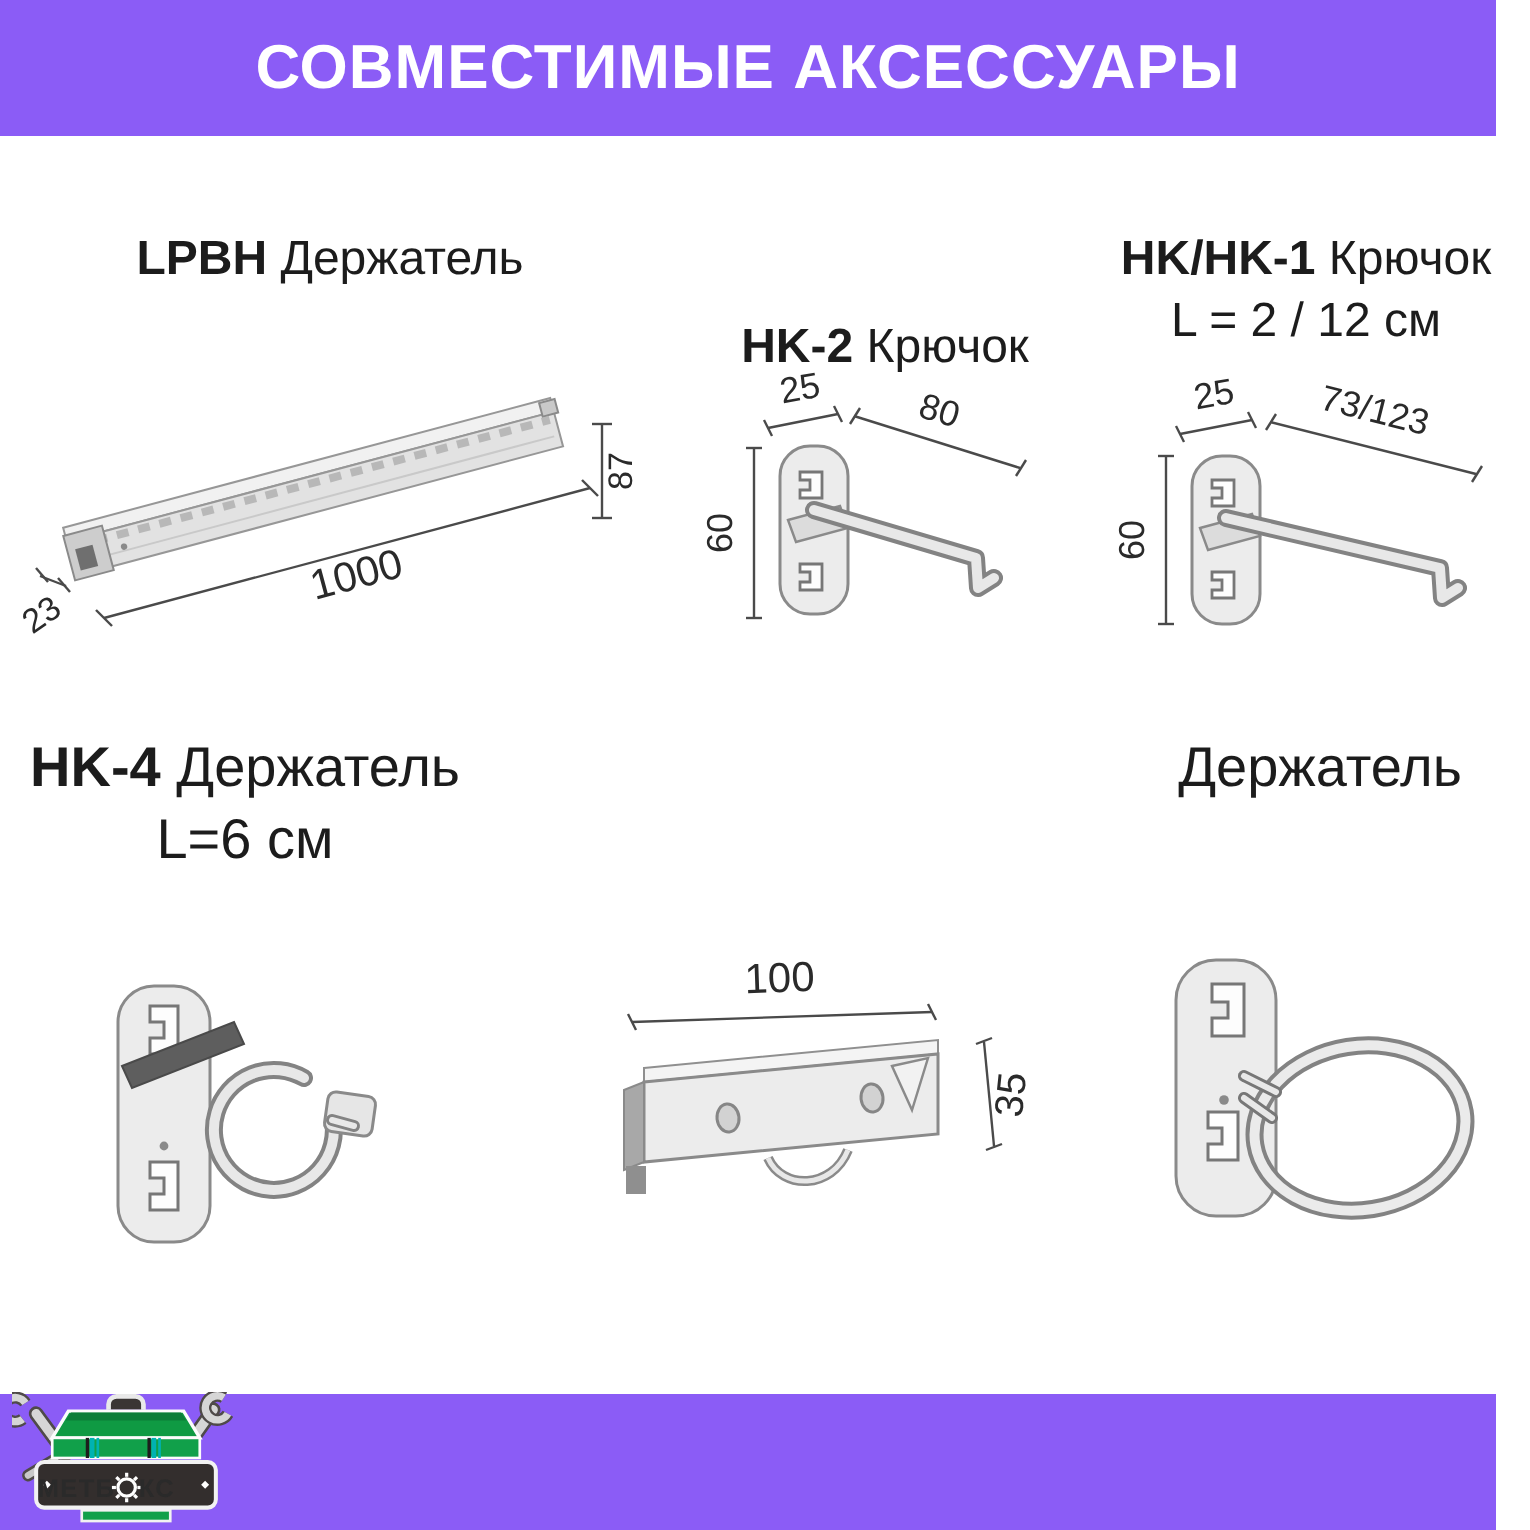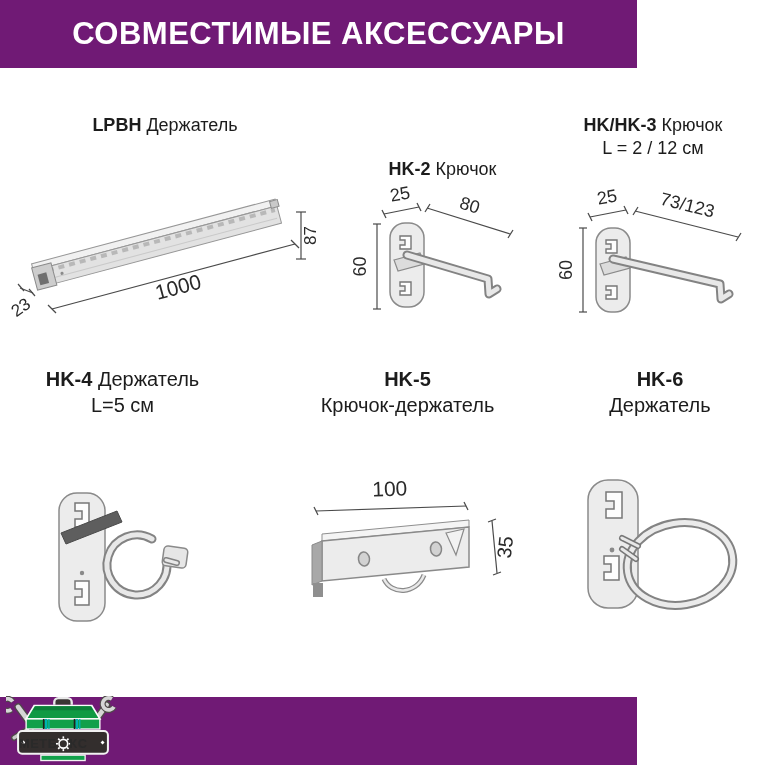--- a/index.html
+++ b/index.html
@@ -1,24 +1,24 @@
 <!DOCTYPE html>
 <html><head>
 <meta charset="utf-8">
 <style>
   html,body{margin:0;padding:0;background:#ffffff;}
   .page{position:relative;width:765px;height:765px;background:#ffffff;overflow:hidden;
         font-family:"Liberation Sans",sans-serif;color:#1c1c1c;}
-  .bar{position:absolute;left:0;width:637px;background:#701a75;}
+  .bar{position:absolute;left:0;width:748px;background:#8b5cf6;}
   .bar.top{top:0;height:68px;display:flex;align-items:center;justify-content:center;}
   .bar.bottom{top:697px;height:68px;}
   .page-title{color:#fff;font-size:31px;font-weight:bold;letter-spacing:.5px;}
   .ptitle{position:absolute;text-align:center;line-height:1.3;}
-  .r1{font-size:18px;}
-  .r2{font-size:20px;}
+  .r1{font-size:24px;}
+  .r2{font-size:28px;}
   .ptitle b{font-weight:bold;}
   svg text{font-family:"Liberation Sans",sans-serif;fill:#2a2a2a;}
   .drawing{position:absolute;}
   .logo{position:absolute;left:6px;top:696px;}
 </style>
 </head>
 <body>
 
 <div class="page">
 
@@ -28,21 +28,21 @@
 
   <div class="ptitle r1" style="left:10px;top:114px;width:310px;">
     <div><b>LPBH</b> <span>Держатель</span></div>
   </div>
 
   <div class="ptitle r1" style="left:345px;top:114px;width:195px;margin-top:44px;">
     <div><b>HK-2</b> <span>Крючок</span></div>
   </div>
 
   <div class="ptitle r1" style="left:546px;top:114px;width:214px;">
-    <div><b>HK/HK-3</b> <span>Крючок</span></div>
+    <div><b>HK/HK-1</b> <span>Крючок</span></div>
     <div><span>L = 2 / 12 см</span></div>
   </div>
 
   <svg class="drawing" style="left:8px;top:182px;" width="312" height="150" viewBox="0 0 312 150">
     <g transform="translate(30,106) rotate(-14.9)">
       <rect x="0" y="-25" width="252" height="7" fill="#f1f1f1" stroke="#979797" stroke-width="1"></rect>
       <rect x="0" y="-18" width="252" height="18" fill="#e2e2e2" stroke="#979797" stroke-width="1"></rect>
       <line x1="3" y1="-14.5" x2="249" y2="-14.5" stroke="#b8b8b8" stroke-width="4" stroke-dasharray="6,5"></line>
       <line x1="3" y1="-6" x2="249" y2="-6" stroke="#c9c9c9" stroke-width="1"></line>
       <rect x="-1" y="-21" width="20" height="23" fill="#cdcdcd" stroke="#8a8a8a"></rect>
@@ -104,30 +104,25 @@
     <rect x="44" y="48" width="34" height="84" rx="15" fill="#ececec" stroke="#8a8a8a" stroke-width="1.5"></rect>
     <path d="M54,60 h11 v13 h-11 v-4 h5 v-5 h-5 z" fill="#fdfdfd" stroke="#777" stroke-width="1.4"></path>
     <path d="M54,106 h11 v13 h-11 v-4 h5 v-5 h-5 z" fill="#fdfdfd" stroke="#777" stroke-width="1.4"></path>
     <polygon points="48,84 74,77 78,88 52,95" fill="#dcdcdc" stroke="#8a8a8a" stroke-width="1.2"></polygon>
     <polyline points="61,79 168,104 169,119 177,114" fill="none" stroke="#838383" stroke-width="9" stroke-linejoin="round" stroke-linecap="round"></polyline>
     <polyline points="61,79 168,104 169,119 177,114" fill="none" stroke="#e8e8e8" stroke-width="5" stroke-linejoin="round" stroke-linecap="round"></polyline>
   </svg>
 
   <div class="ptitle r2" style="left:5px;top:366px;width:235px;">
     <div><b>HK-4</b> <span>Держатель</span></div>
-    <div><span>L=5 см</span></div>
-  </div>
-
-  <div class="ptitle r2" style="left:275px;top:366px;width:265px;">
-    <div><b>HK-5</b></div>
-    <div><span>Крючок-держатель</span></div>
-  </div>
+    <div><span>L=6 см</span></div>
+  </div>
+
 
   <div class="ptitle r2" style="left:555px;top:366px;width:210px;">
-    <div><b>HK-6</b></div>
     <div><span>Держатель</span></div>
   </div>
 
   <svg class="drawing" style="left:25px;top:463px;" width="195" height="190" viewBox="0 0 195 190">
     <rect x="34" y="30" width="46" height="128" rx="18" fill="#ececec" stroke="#8a8a8a" stroke-width="1.5"></rect>
     <path d="M50,40 h14 v24 h-14 v-8 h7 v-8 h-7 z" fill="#fdfdfd" stroke="#777" stroke-width="1.5"></path>
     <path d="M50,118 h14 v24 h-14 v-8 h7 v-8 h-7 z" fill="#fdfdfd" stroke="#777" stroke-width="1.5"></path>
     <circle cx="57" cy="110" r="2.2" fill="#8a8a8a"></circle>
     <polygon points="36,70 92,48 97,59 41,81" fill="#5e5e5e" stroke="#4a4a4a" stroke-width="1"></polygon>
     <path d="M141.5,96.8 A30,30 0 1 1 127,76" fill="none" stroke="#838383" stroke-width="9" stroke-linecap="round"></path>

